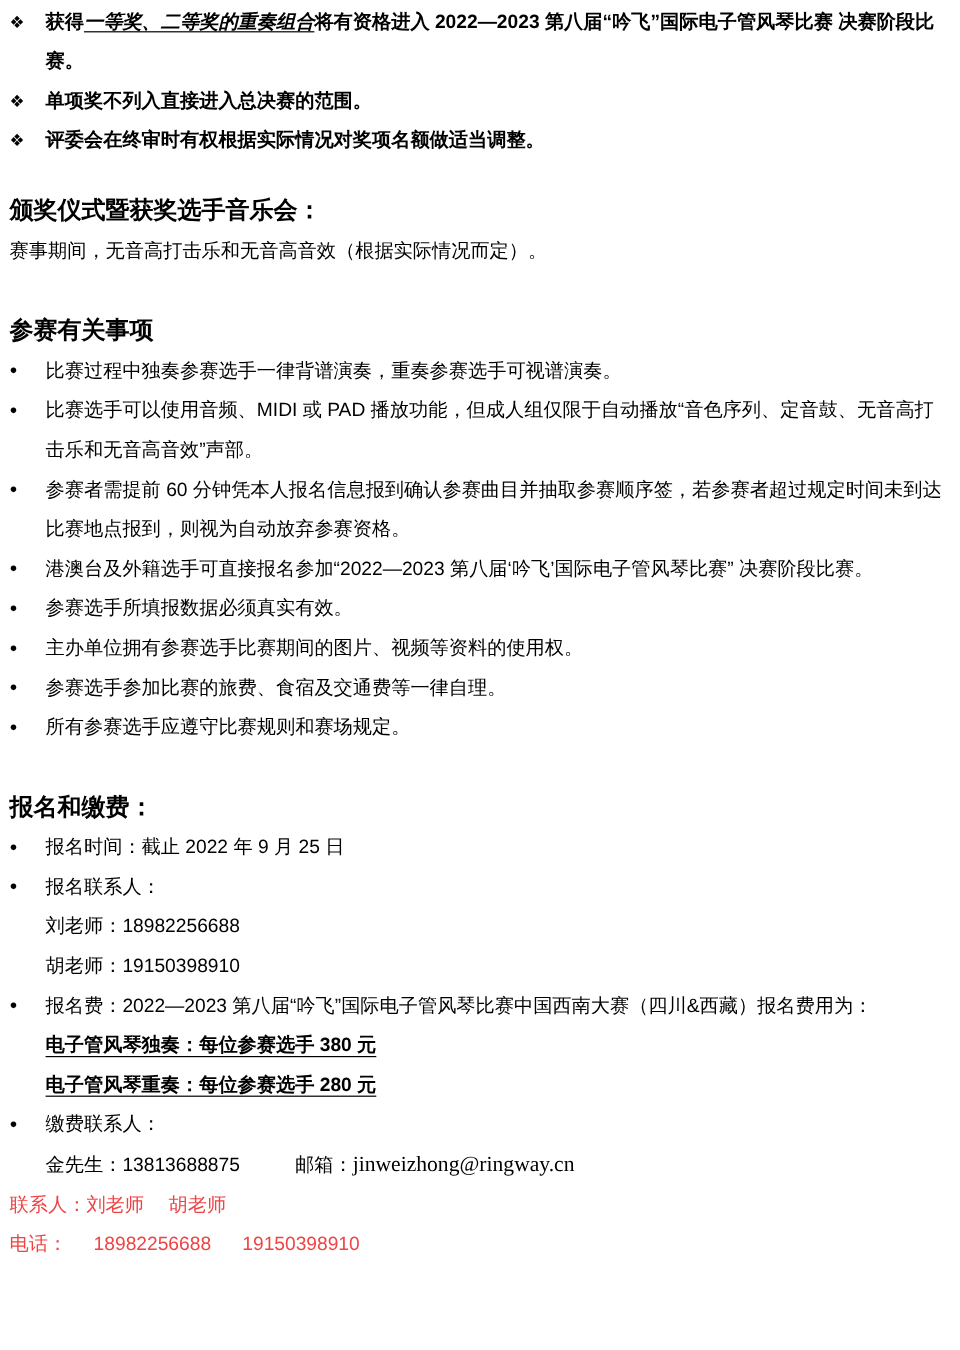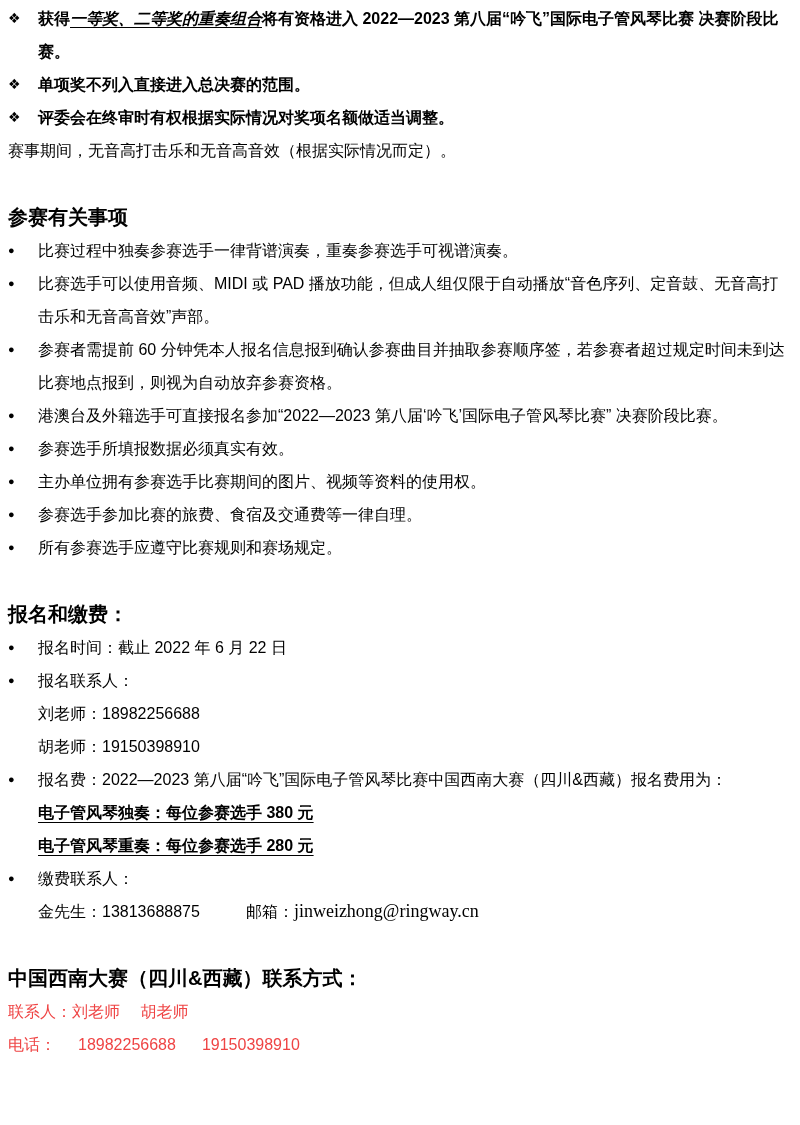--- a/index.html
+++ b/index.html
@@ -67,20 +67,21 @@
   </div>
   <div class="bullet-row intro">
     <span class="glyph diamond">❖</span>
     <span class="btext">单项奖不列入直接进入总决赛的范围。</span>
   </div>
   <div class="bullet-row intro">
     <span class="glyph diamond">❖</span>
     <span class="btext">评委会在终审时有权根据实际情况对奖项名额做适当调整。</span>
   </div>
 
+  <div class="heading gap-sm">颁奖仪式暨获奖选手音乐会：</div>
   <div class="body-line">赛事期间，无音高打击乐和无音高音效（根据实际情况而定）。</div>
 
   <div class="heading gap">参赛有关事项</div>
   <div class="bullet-row">
     <span class="glyph circle">●</span>
     <span class="btext">比赛过程中独奏参赛选手一律背谱演奏，重奏参赛选手可视谱演奏。</span>
   </div>
   <div class="bullet-row">
     <span class="glyph circle">●</span>
     <span class="btext">比赛选手可以使用音频、MIDI 或 PAD 播放功能，但成人组仅限于自动播放“音色序列、定音鼓、无音高打击乐和无音高音效”声部。</span>
@@ -106,21 +107,21 @@
     <span class="btext">参赛选手参加比赛的旅费、食宿及交通费等一律自理。</span>
   </div>
   <div class="bullet-row">
     <span class="glyph circle">●</span>
     <span class="btext">所有参赛选手应遵守比赛规则和赛场规定。</span>
   </div>
 
   <div class="heading gap">报名和缴费：</div>
   <div class="bullet-row">
     <span class="glyph circle">●</span>
-    <span class="btext">报名时间：截止 2022 年 6 月 22 日</span>
+    <span class="btext">报名时间：截止 2022 年 9 月 25 日</span>
   </div>
   <div class="bullet-row">
     <span class="glyph circle">●</span>
     <span class="btext">报名联系人：</span>
   </div>
   <div class="body-line sub-line">刘老师：18982256688</div>
   <div class="body-line sub-line">胡老师：19150398910</div>
   <div class="bullet-row">
     <span class="glyph circle">●</span>
     <span class="btext">报名费：2022—2023 第八届“吟飞”国际电子管风琴比赛中国西南大赛（四川&amp;西藏）报名费用为：</span>
@@ -128,19 +129,18 @@
   <div class="body-line sub-line"><span class="fee-line">电子管风琴独奏：每位参赛选手 380 元</span></div>
   <div class="body-line sub-line"><span class="fee-line">电子管风琴重奏：每位参赛选手 280 元</span></div>
   <div class="bullet-row">
     <span class="glyph circle">●</span>
     <span class="btext">缴费联系人：</span>
   </div>
   <div class="body-line sub-line">
     <span>金先生：13813688875</span><span class="email-label">邮箱：</span><span class="mono">jinweizhong@ringway.cn</span>
   </div>
 
-  <div class="heading gap">中国西南大赛（四川&amp;西藏）联系方式：</div>
   <div class="body-line serif-line">联系人：刘老师　 胡老师</div>
   <div class="body-line serif-line">
     <span>电话：</span><span class="phone-first">18982256688</span><span class="phone-next">19150398910</span>
   </div>
 
 </div>
 
 </body></html>

